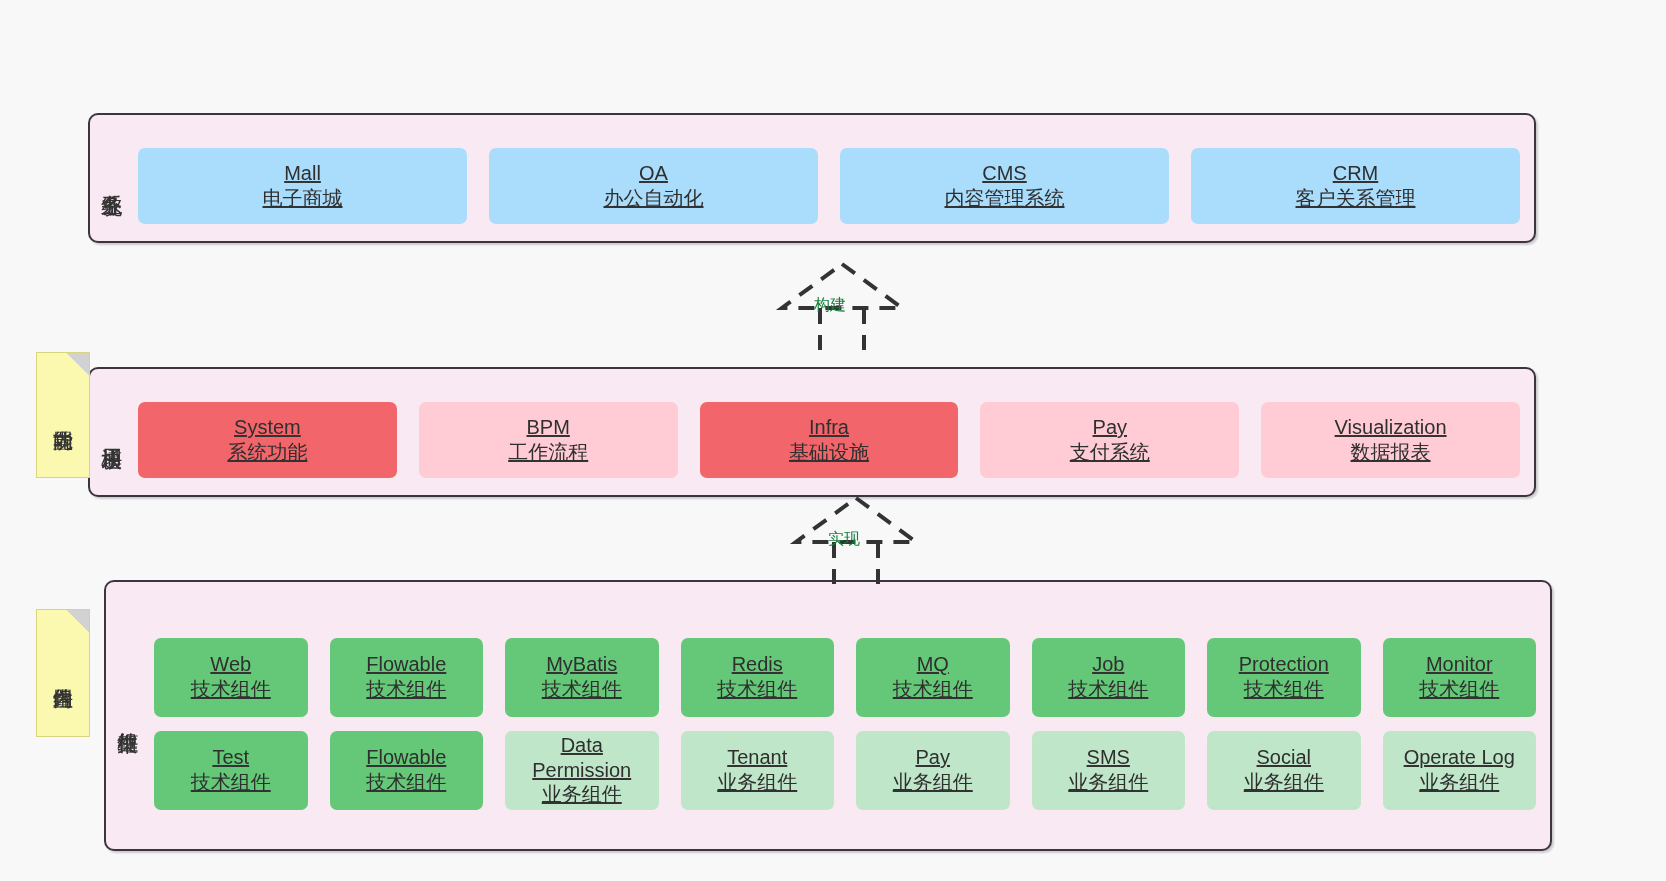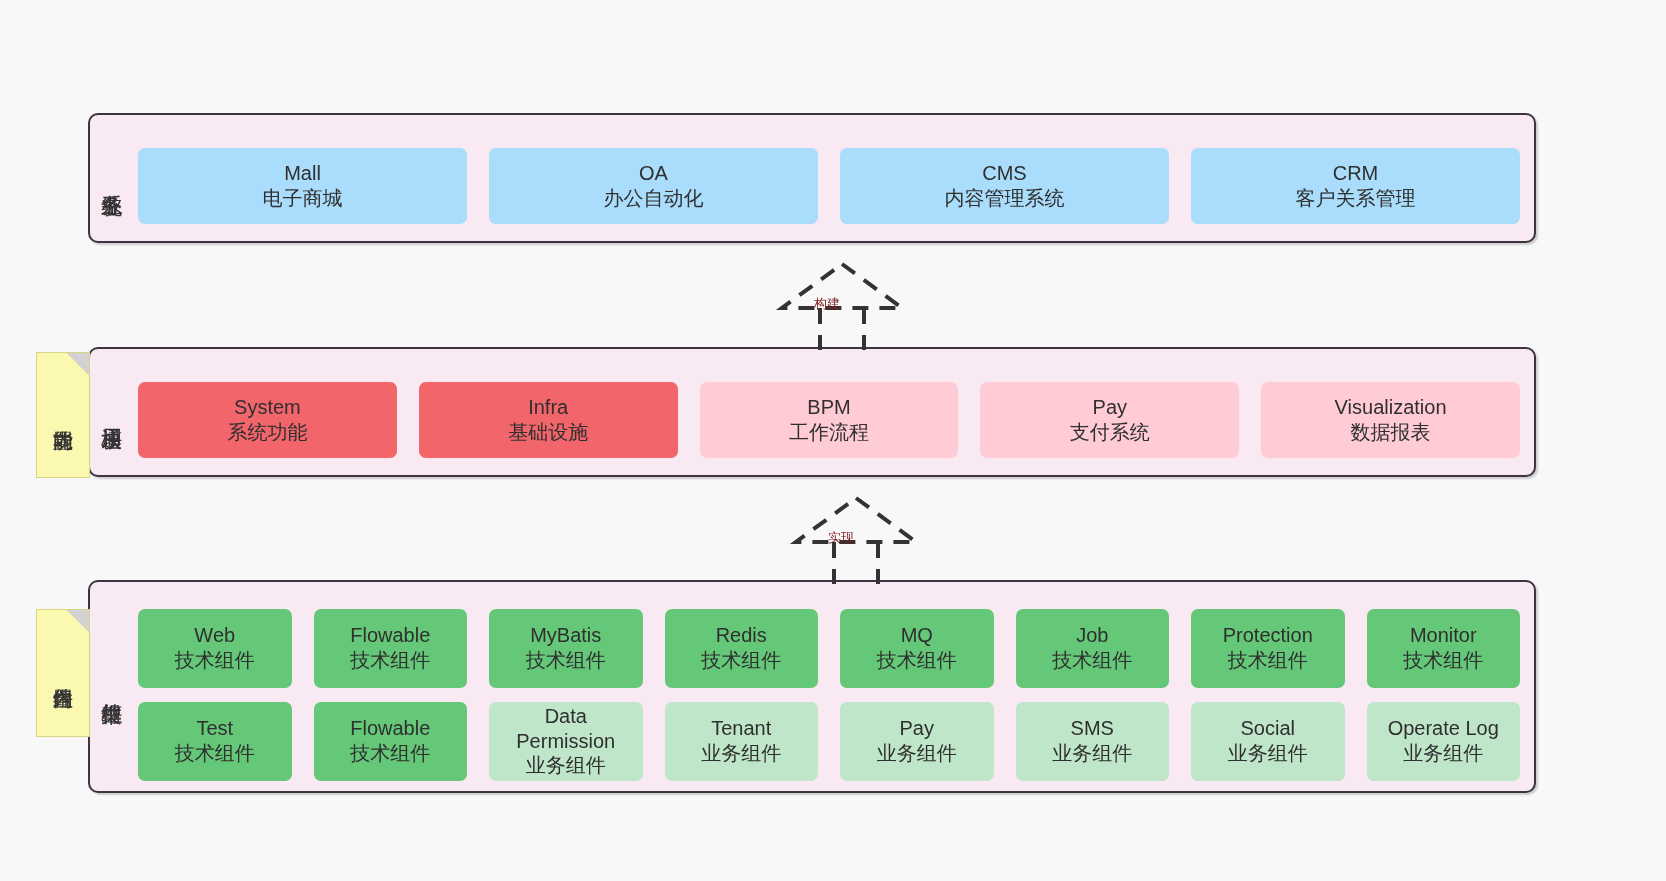--- a/index.html
+++ b/index.html
@@ -42,20 +42,21 @@
     white-space: nowrap;
     padding: 4px 0;
   }
   .layer-body {
     flex: 1 1 auto;
     display: flex;
     flex-direction: column;
     justify-content: center;
     gap: 14px;
     padding: 16px 14px 0 4px;
+    text-decoration: underline;
   }
   .row {
     display: flex;
     gap: 22px;
   }
   .cell {
     flex: 1 1 0;
     border-radius: 7px;
     display: flex;
     flex-direction: column;
@@ -66,22 +67,22 @@
     line-height: 1.24;
     color: #2f2f2f;
     box-sizing: border-box;
     padding: 6px 4px;
   }
   .cell .l1 { display:block; }
   .cell .l2 { display:block; }
 
   
   #layer-business { left: 88px;  top: 113px; width: 1448px; height: 130px; }
-  #layer-common   { left: 88px;  top: 347px; width: 1448px; height: 130px; }
-  #layer-framework{ left: 88px;  top: 580px; width: 1448px; height: 213px; }
+  #layer-common   { left: 88px;  top: 367px; width: 1448px; height: 130px; }
+  #layer-framework{ left: 104px;  top: 580px; width: 1448px; height: 271px; }
 
   #layer-business  .cell { height: 76px; background: #aadcfb; }
   #layer-common    .cell { height: 76px; }
   #layer-framework .cell { height: 79px; }
 
   .c-red        { background: #f2666b; }
   .c-pink       { background: #ffccd5; }
   .c-green      { background: #64c878; }
   .c-lightgreen { background: #bfe6c8; }
 
@@ -114,22 +115,22 @@
   #note-common    { left: 36px; top: 352px; width: 54px; height: 126px; }
   #note-framework { left: 36px; top: 609px; width: 54px; height: 128px; }
 
   
   .arrow {
     position: absolute;
     z-index: 2;
   }
   .arrow-label {
     position: absolute;
-    font-size: 13px;
-    color: #7f1d1d;
+    font-size: 16px;
+    color: #15803d;
     background: transparent;
     white-space: nowrap;
   }
   #arrow-build  { left: 752px; top: 258px; width: 180px; height: 92px; }
   #arrow-build .arrow-label { left: 62px; top: 37px; }
   #arrow-impl   { left: 766px; top: 492px; width: 180px; height: 92px; }
   #arrow-impl  .arrow-label { left: 62px; top: 37px; }
 
   svg { display:block; }
 </style>
@@ -174,27 +175,27 @@
 </div>
 
 <div class="layer" id="layer-common">
   <div class="layer-title">通用模块</div>
   <div class="layer-body">
     <div class="row">
       <div class="cell c-red">
         <span class="l1">System</span>
         <span class="l2">系统功能</span>
       </div>
+      <div class="cell c-pink">
+        <span class="l1">BPM</span>
+        <span class="l2">工作流程</span>
+      </div>
       <div class="cell c-red">
         <span class="l1">Infra</span>
         <span class="l2">基础设施</span>
-      </div>
-      <div class="cell c-pink">
-        <span class="l1">BPM</span>
-        <span class="l2">工作流程</span>
       </div>
       <div class="cell c-pink">
         <span class="l1">Pay</span>
         <span class="l2">支付系统</span>
       </div>
       <div class="cell c-pink">
         <span class="l1">Visualization</span>
         <span class="l2">数据报表</span>
       </div>
     </div>

